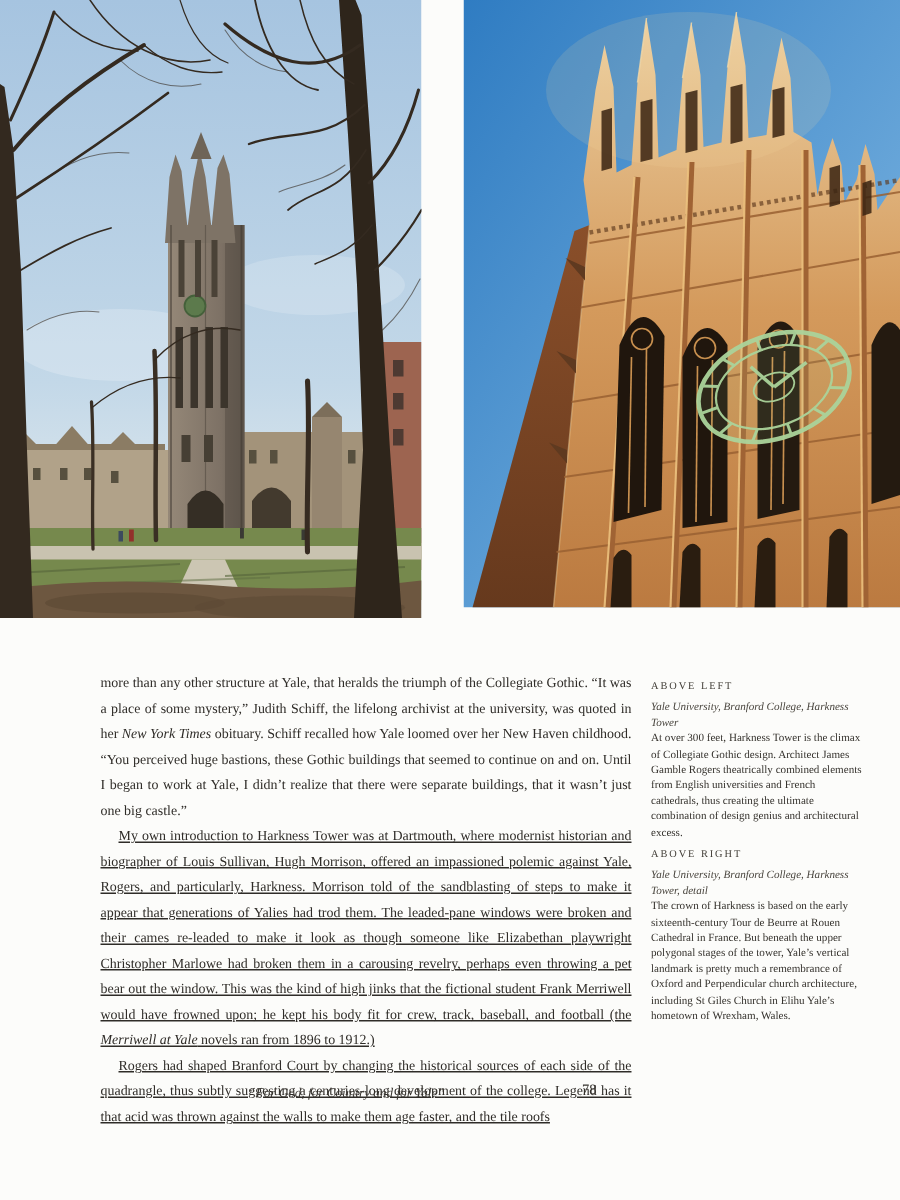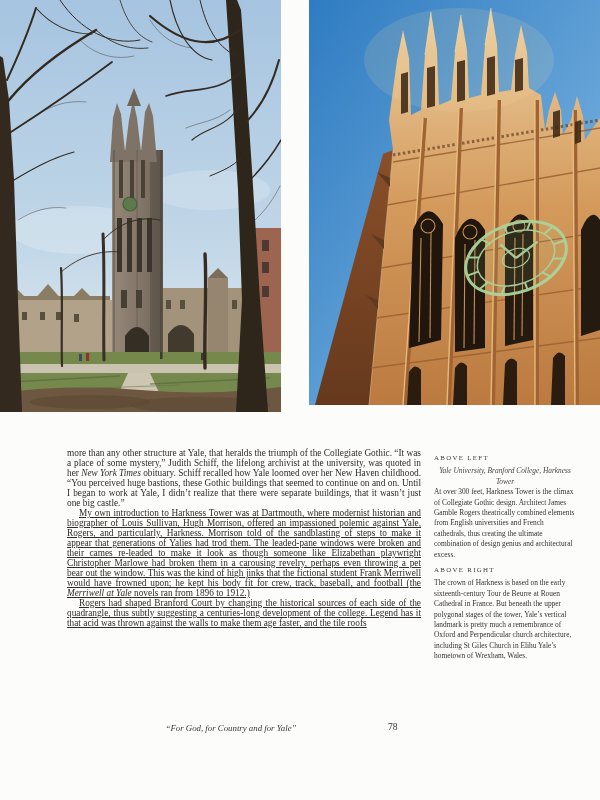--- a/index.html
+++ b/index.html
@@ -4,32 +4,32 @@
 <style>
   html,body{margin:0;padding:0;width:600px;height:800px;overflow:hidden;
     background:#fdfdfb;font-family:"Liberation Serif",serif;}
   .page{position:absolute;inset:0;background:#fcfcfa;}
   figure{margin:0;padding:0;}
   #photo-left{position:absolute;left:0;top:0;width:281px;height:412px;}
   #photo-right{position:absolute;left:309px;top:0;width:291px;height:405px;}
   #photo-left svg,#photo-right svg{display:block;}
 
   .body-text{position:absolute;left:67px;top:448px;width:354px;
-    font-size:9.3px;line-height:10px;text-align:justify;color:#2f2c28;}
+    font-size:9.3px;line-height:17px;text-align:justify;color:#2f2c28;}
   .body-text p{margin:0;}
   .body-text p.indent{text-indent:12px;text-decoration:underline;}
   .body-text i{font-style:italic;}
 
   .caption{position:absolute;left:434px;width:142px;
     font-size:7.4px;line-height:10.4px;color:#35322d;text-align:left;}
   #caption-left{top:453px;}
   #caption-right{top:565px;}
   .caption .label{font-size:6.9px;letter-spacing:1.3px;color:#44403a;
     margin-bottom:3px;}
-  .caption .credit{font-style:italic;color:#4a463f;text-align:center;}
+  .caption .credit{font-style:italic;color:#4a463f;}
 
   .footer-quote{position:absolute;left:66px;top:723px;width:330px;
     text-align:center;font-style:italic;font-size:8.8px;color:#3b3833;}
   .page-number{position:absolute;left:388px;top:721px;
     font-size:9.6px;color:#35322d;}
 </style>
 </head>
 <body>
 
 <div class="page">
@@ -270,19 +270,20 @@
   </div>
 
   <aside class="caption" id="caption-left">
     <div class="label">ABOVE LEFT</div>
     <div class="credit">Yale University, Branford College, Harkness Tower</div>
     <div class="text">At over 300 feet, Harkness Tower is the climax of Collegiate Gothic design. Architect James Gamble Rogers theatrically combined elements from English universities and French cathedrals, thus creating the ultimate combination of design genius and architectural excess.</div>
   </aside>
 
   <aside class="caption" id="caption-right">
     <div class="label">ABOVE RIGHT</div>
+    <div class="credit">Yale University, Branford College, Harkness Tower, detail</div>
     <div class="text">The crown of Harkness is based on the early sixteenth-century Tour de Beurre at Rouen Cathedral in France. But beneath the upper polygonal stages of the tower, Yale’s vertical landmark is pretty much a remembrance of Oxford and Perpendicular church architecture, including St Giles Church in Elihu Yale’s hometown of Wrexham, Wales.</div>
   </aside>
 
   <div class="footer-quote">“For God, for Country and for Yale”</div>
   <div class="page-number">78</div>
 
 </div>
 
 </body></html>

